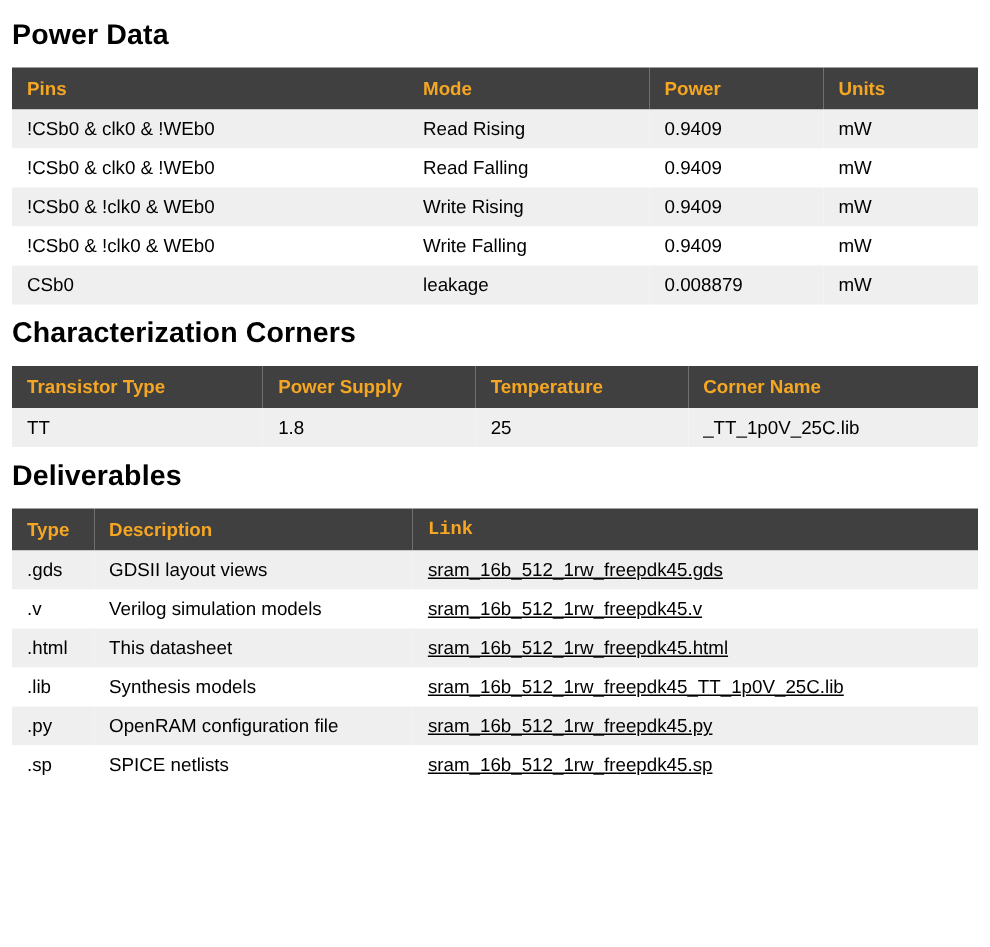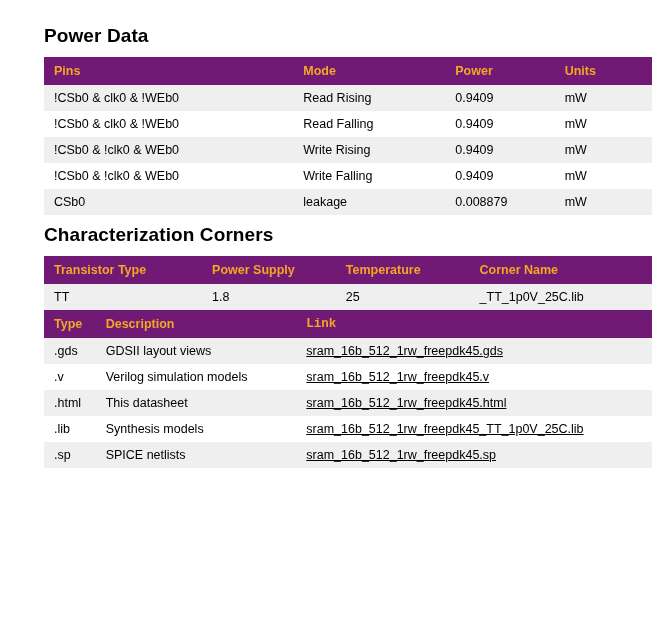--- a/index.html
+++ b/index.html
@@ -8,39 +8,38 @@
     background: #ffffff;
   }
   body {
     width: 660px;
     height: 631px;
     font-family: "Liberation Sans", sans-serif;
     color: #000000;
     overflow: hidden;
   }
   .page {
-    padding: 16px 8px;
+    padding: 4px 8px;
     box-sizing: border-box;
-    margin-left: 36px;
   }
   h2.section-title {
     font-size: 19px;
     font-weight: bold;
     margin: 0;
     padding: 9px 0 10px 0;
     color: #000;
     letter-spacing: 0.1px;
   }
   table.data {
     width: 100%;
     border-collapse: collapse;
     font-size: 12.5px;
   }
   table.data thead th {
-    background: #701a75;
+    background: #404040;
     color: #f5a623;
     text-align: left;
     font-weight: bold;
     padding: 7px 10px;
     font-size: 12.5px;
     white-space: nowrap;
   }
   table.data tbody td {
     padding: 6px 10px;
     color: #000;
@@ -134,20 +133,21 @@
     <tbody>
       <tr>
         <td>TT</td>
         <td>1.8</td>
         <td>25</td>
         <td>_TT_1p0V_25C.lib</td>
       </tr>
     </tbody>
   </table>
 
+  <h2 class="section-title">Deliverables</h2>
 
   <table class="data">
     <thead>
       <tr>
         <th class="col-type">Type</th>
         <th class="col-desc">Description</th>
         <th class="col-link">Link</th>
       </tr>
     </thead>
     <tbody>
@@ -165,20 +165,25 @@
         <td>.html</td>
         <td>This datasheet</td>
         <td><a class="dl" href="#">sram_16b_512_1rw_freepdk45.html</a></td>
       </tr>
       <tr>
         <td>.lib</td>
         <td>Synthesis models</td>
         <td><a class="dl" href="#">sram_16b_512_1rw_freepdk45_TT_1p0V_25C.lib</a></td>
       </tr>
       <tr>
+        <td>.py</td>
+        <td>OpenRAM configuration file</td>
+        <td><a class="dl" href="#">sram_16b_512_1rw_freepdk45.py</a></td>
+      </tr>
+      <tr>
         <td>.sp</td>
         <td>SPICE netlists</td>
         <td><a class="dl" href="#">sram_16b_512_1rw_freepdk45.sp</a></td>
       </tr>
     </tbody>
   </table>
 
 </div>
 
 </body></html>

